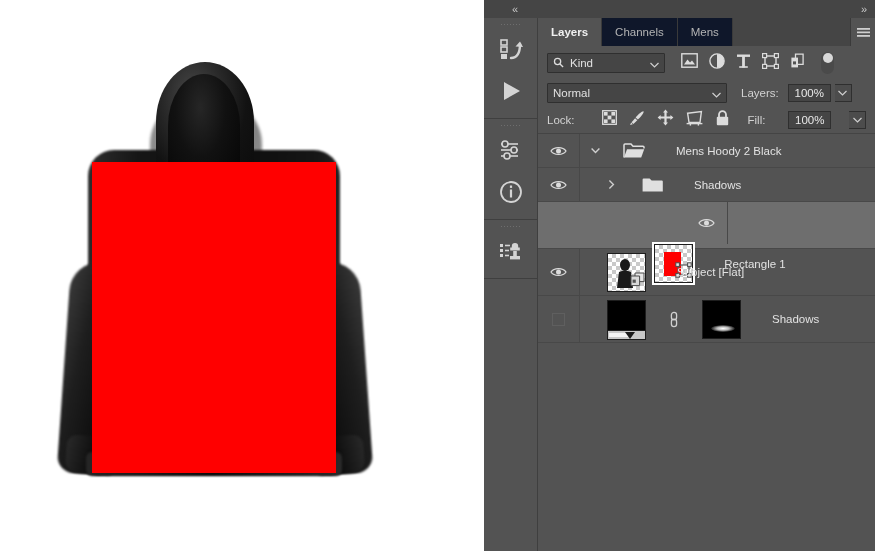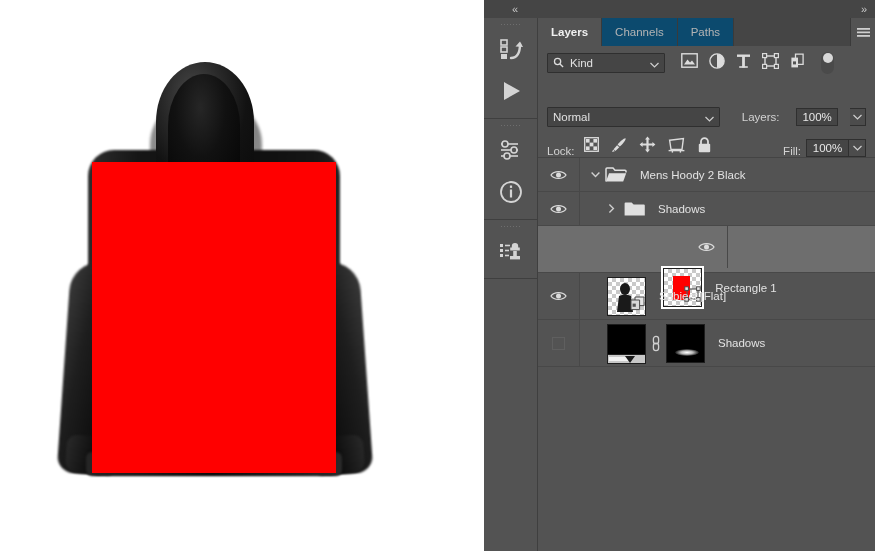--- a/index.html
+++ b/index.html
@@ -93,66 +93,66 @@
     background-image: radial-gradient(circle, #6e6e6e 45%, transparent 46%);
     background-size: 3px 3px; }
   .rail-btn { height: 42px; display: flex; align-items: center; justify-content: center; cursor: pointer; }
   .rail-btn svg { display: block; }
 
   
   #layers-panel { flex: 1 1 auto; background: #535353; display: flex; flex-direction: column; min-width: 0; }
 
   .tabbar { height: 28px; background: #454545; display: flex; align-items: stretch; position: relative; flex: 0 0 28px; }
   .tab { padding: 0 13px; display: flex; align-items: center; font-size: 11.5px; color: #b4b4b4;
-         background: #0c4a6e; border-right: 1px solid #3a3a3a; cursor: pointer; white-space: nowrap; }
+         background: #0f172a; border-right: 1px solid #3a3a3a; cursor: pointer; white-space: nowrap; }
   .tab.active { background: #535353; color: #f0f0f0; font-weight: bold; }
   .tab-spacer { flex: 1 1 auto; background: #454545; border-right: 1px solid #3a3a3a; }
   .panel-menu { width: 24px; display: flex; align-items: center; justify-content: center;
                 background: #535353; cursor: pointer; }
   .panel-menu i { display: block; width: 13px; height: 9px;
      background: linear-gradient(#cfcfcf 0 1.5px, transparent 1.5px 3.5px) repeat-y;
      background-size: 13px 3.5px; }
 
   .filter-row { height: 33px; display: flex; align-items: center; padding: 0 8px 0 9px; gap: 3px; }
   .kind-select { width: 118px; height: 20px; background: #454545; border: 1px solid #2f2f2f;
                  display: flex; align-items: center; gap: 6px; padding: 0 5px; border-radius: 1px; cursor: pointer; }
   .kind-select .lbl { flex: 1 1 auto; font-size: 11.5px; color: #e0e0e0; }
   .filter-icons { display: flex; align-items: center; gap: 11px; margin-left: 13px; }
   .filter-icons .fi { cursor: pointer; display:block; }
   .toggle-pill { margin-left: 11px; width: 13px; height: 22px; background: #4a4a4a;
                  border-radius: 7px; position: relative; cursor: pointer; }
   .toggle-pill::after { content:""; position: absolute; left: 1.5px; top: 1.5px; width: 10px; height: 10px;
                  border-radius: 50%; background: #d8d8d8; }
 
-  .blend-row { height: 27px; display: flex; align-items: center; padding: 0 9px; gap: 12px; margin-top: 24px; }
+  .blend-row { height: 27px; display: flex; align-items: center; padding: 0 9px; gap: 4px; }
   .blend-select { width: 180px; height: 20px; background: #454545; border: 1px solid #2f2f2f;
                   display: flex; align-items: center; padding: 0 5px; border-radius: 1px; cursor: pointer; }
   .blend-select .lbl { flex: 1 1 auto; font-size: 11.5px; color: #e0e0e0; }
   .num-label { font-size: 11.5px; color: #d2d2d2; margin-left: 10px; }
   .num-field { width: 43px; height: 18px; background: #454545; border: 1px solid #2f2f2f;
                font-size: 11.5px; color: #e8e8e8; display: flex; align-items: center;
                justify-content: center; margin-left: 5px; cursor: text; }
   .num-chev { width: 17px; height: 18px; background: #4c4c4c; border: 1px solid #2f2f2f; border-left: none;
               display: flex; align-items: center; justify-content: center; cursor: pointer; }
 
-  .lock-row { height: 27px; display: flex; align-items: flex-end; padding: 0 9px; }
+  .lock-row { height: 27px; display: flex; align-items: center; padding: 0 9px; gap: 18px; }
   .lock-label { font-size: 11.5px; color: #d2d2d2; margin-right: 9px; }
   .lock-icons { display: flex; align-items: center; gap: 12px; }
   .lock-icons .li { cursor: pointer; display:block; }
 
   
   #layer-list { flex: 1 1 auto; background: #535353; overflow: hidden; border-top: 1px solid #444; }
   .layer-row { height: 47px; display: flex; align-items: center;
                border-bottom: 1px solid #484848; position: relative; cursor: pointer; }
   .layer-row.group { height: 34px; }
   .layer-row.selected { background: #6e6e6e; flex-direction: column; }
   .eye-cell { width: 42px; height: 100%; display: flex; align-items: center; justify-content: center;
               border-right: 1px solid #484848; cursor: pointer; flex: 0 0 42px; }
   .eye-off-box { width: 13px; height: 13px; border: 1px solid #5f5f5f; }
-  .row-content { display: flex; align-items: center; flex: 1 1 auto; min-width: 0; padding-left: 10px; gap: 0; }
+  .row-content { display: flex; align-items: center; flex: 1 1 auto; min-width: 0; padding-left: 10px; gap: 18px; }
   .disc { width: 14px; display: flex; align-items: center; justify-content: center; cursor: pointer; flex: 0 0 14px; }
   .thumb-wrap { position: relative; width: 39px; height: 39px; flex: 0 0 39px; }
   .thumb { width: 39px; height: 39px; border: 1px solid #1e1e1e; background: #fff; position: relative; overflow: hidden; }
   .thumb.sel-border { outline: 2px solid #ffffff; outline-offset: 0px; }
   .checker {
     background-color: #ffffff;
     background-image:
       linear-gradient(45deg, #c9c9c9 25%, transparent 25%, transparent 75%, #c9c9c9 75%),
       linear-gradient(45deg, #c9c9c9 25%, transparent 25%, transparent 75%, #c9c9c9 75%);
     background-size: 8px 8px;
@@ -266,21 +266,21 @@
       <div id="layers-panel">
 
         <div class="tabbar">
           <div class="tab active">
               <span>Layers</span>
             </div>
           <div class="tab">
               <span>Channels</span>
             </div>
           <div class="tab">
-              <span>Paths</span>
+              <span>Mens</span>
             </div>
           <div class="tab-spacer"></div>
           <div class="panel-menu">
               <i></i>
             </div>
         </div>
 
         <div class="filter-row">
           <div class="kind-select">
             <span>

